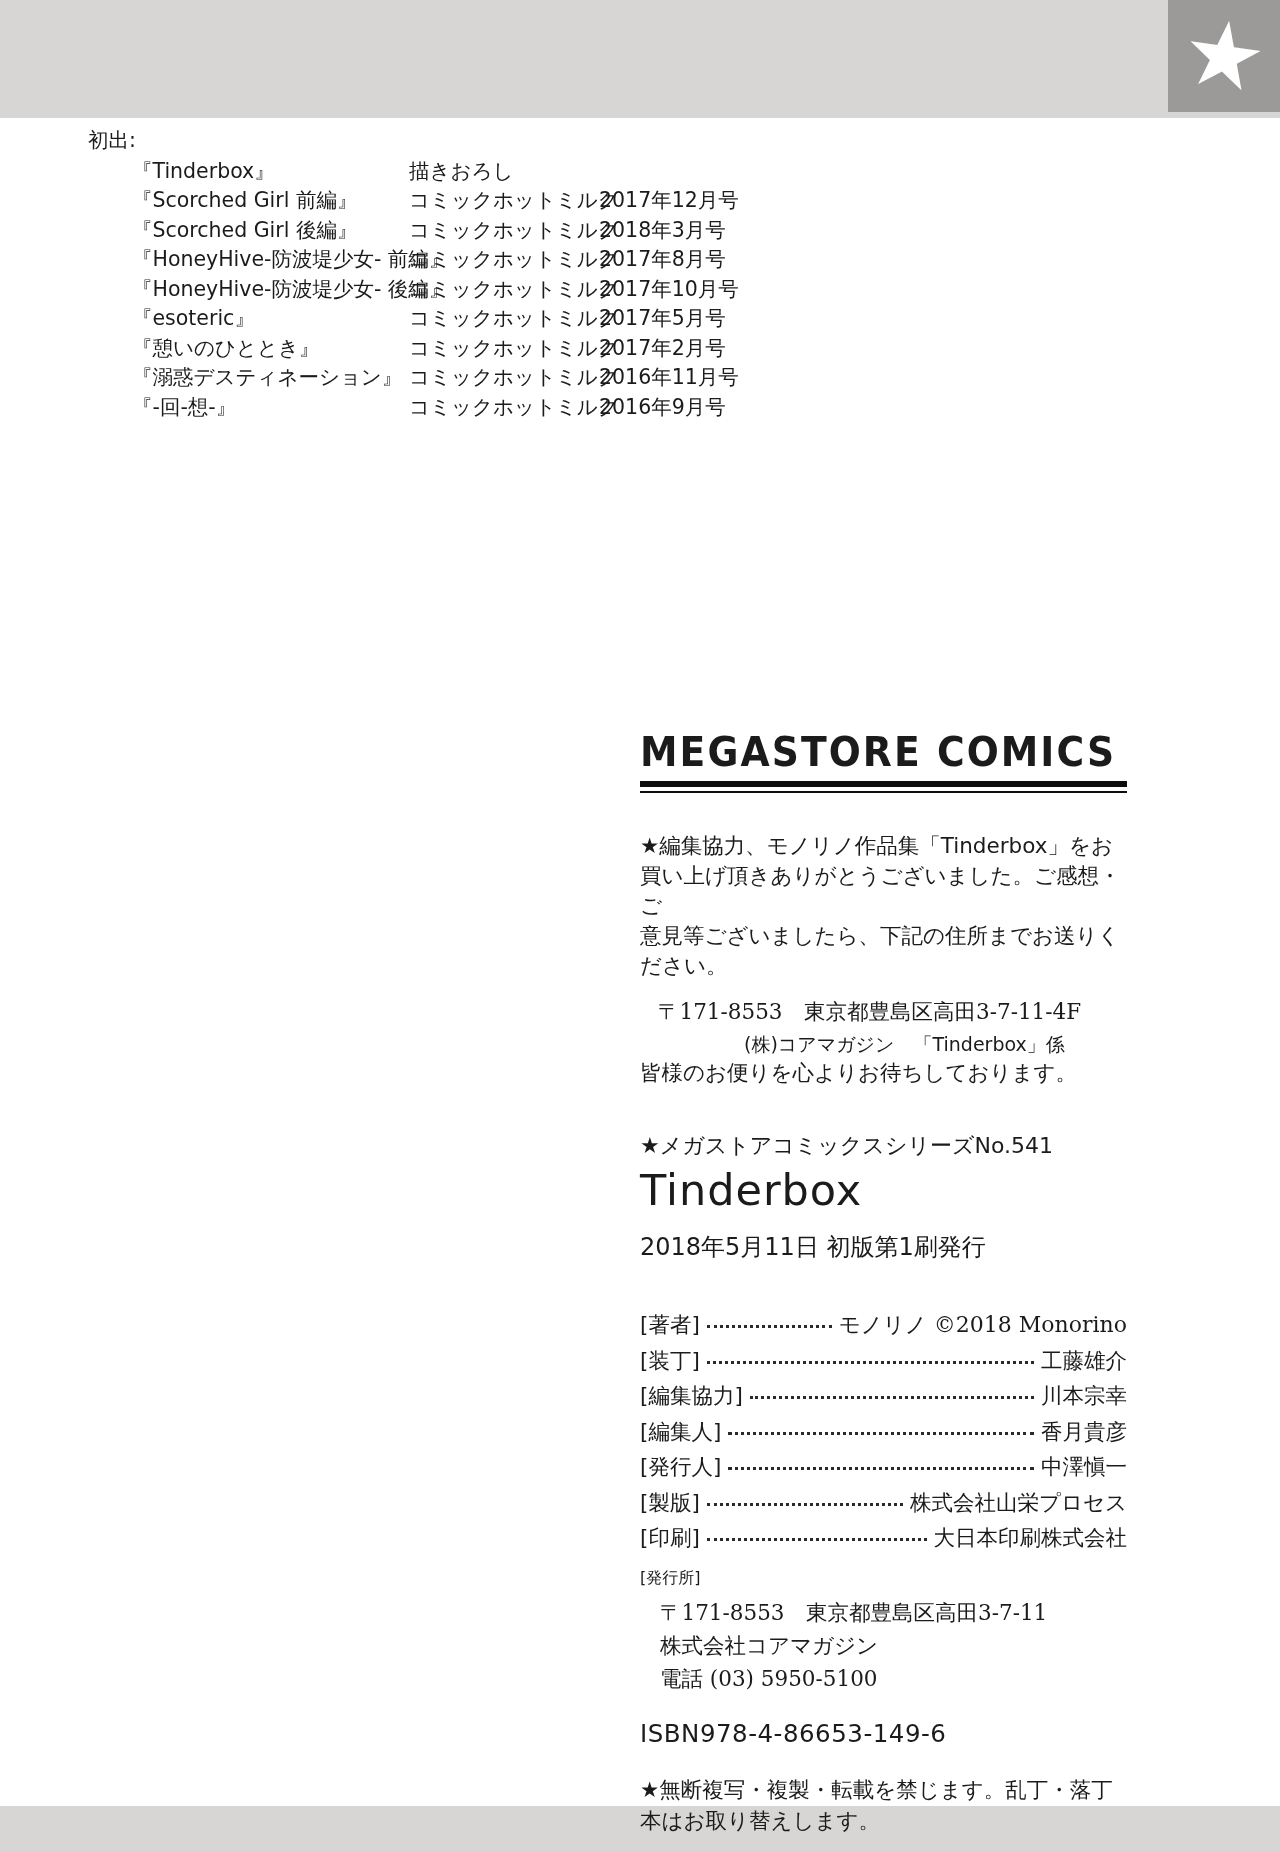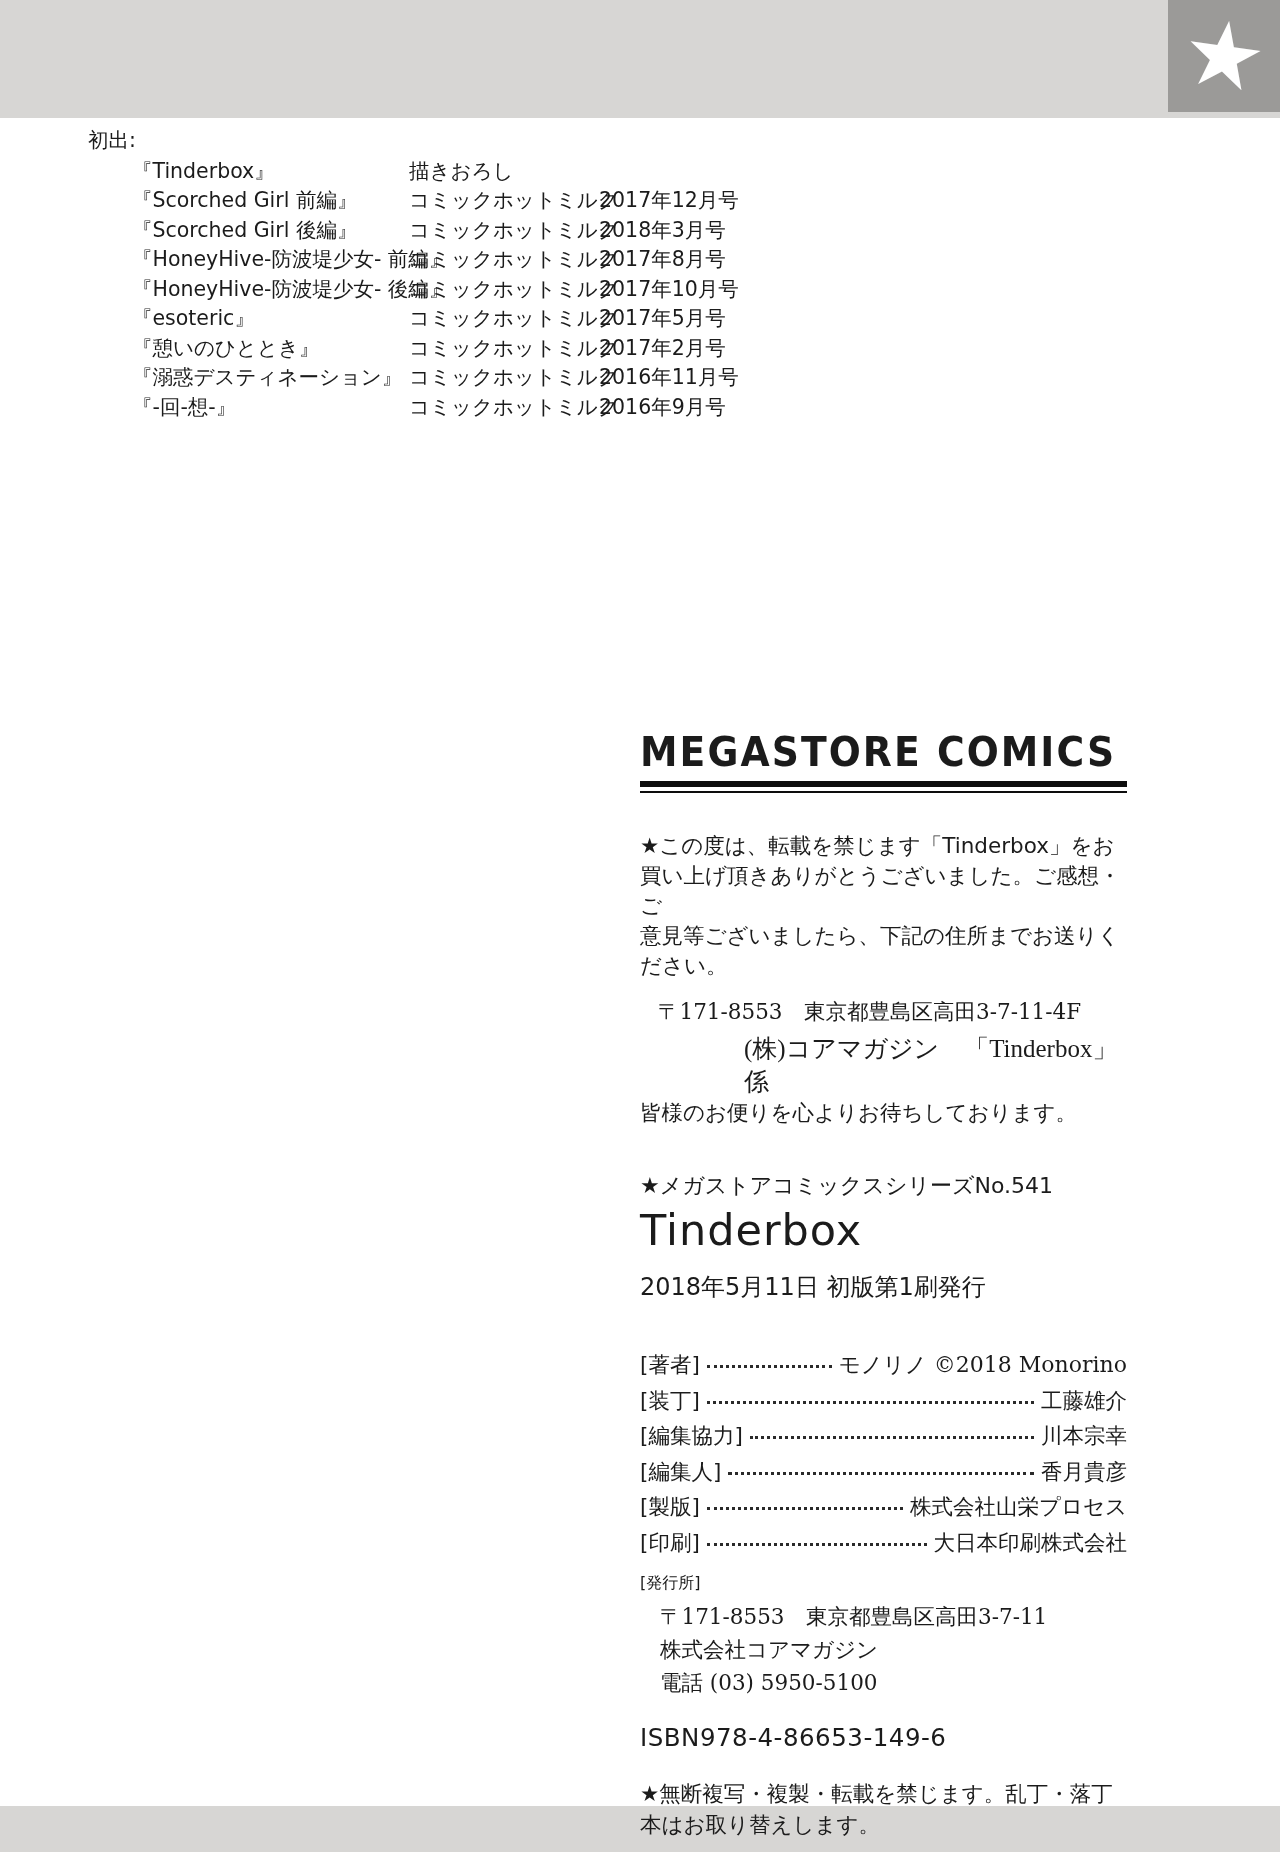--- a/index.html
+++ b/index.html
@@ -26,21 +26,21 @@
 
   
   .colo{position:absolute;left:640px;top:733px;width:487px;}
   .logo{font-size:37px;font-weight:bold;letter-spacing:2px;white-space:nowrap;
     transform:scale(1.02,1.08);transform-origin:left bottom;}
   .logo-rule-thick{height:6px;background:#0d0d0d;margin-top:5px;}
   .logo-rule-thin{height:2px;background:#0d0d0d;margin-top:4px;}
 
   .thanks{margin-top:38px;font-size:21.5px;line-height:30px;}
   .addr1{margin-top:16px;padding-left:18px;font-size:21.5px;}
-  .addr2{padding-left:104px;font-size:25px;margin-top:6px;font-family:Liberation Serif, serif;}
+  .addr2{padding-left:104px;font-size:19px;margin-top:6px;}
   .letters{font-size:21.5px;}
 
   .series{margin-top:44px;font-size:22px;}
   .book-title{margin-top:4px;font-size:43px;letter-spacing:1px;}
   .printing{margin-top:16px;font-size:24px;}
 
   .credits{margin-top:44px;}
   .c-row{display:flex;align-items:center;height:35.5px;font-size:21.5px;white-space:nowrap;}
   .c-leader{flex:1;border-top:3px dotted #2a2a2a;margin:0 7px;transform:translateY(2px);}
   .c-note{font-family:"DejaVu Serif","Liberation Serif",serif;font-size:22px;margin-left:7px;}
@@ -108,21 +108,21 @@
     <span class="s-issue">2016年9月号</span>
   </div>
 </div>
 
 <div class="colo">
   <div class="logo">MEGASTORE COMICS</div>
   <div class="logo-rule-thick"></div>
   <div class="logo-rule-thin"></div>
 
   <div class="thanks">
-    <div>★この度は、転載を禁じます「Tinderbox」をお</div>
+    <div>★編集協力、モノリノ作品集「Tinderbox」をお</div>
     <div>買い上げ頂きありがとうございました。ご感想・ご</div>
     <div>意見等ございましたら、下記の住所までお送りく</div>
     <div>ださい。</div>
   </div>
 
   <div class="addr1 serif-nums">〒171-8553　東京都豊島区高田3-7-11-4F</div>
   <div class="addr2">(株)コアマガジン　「Tinderbox」係</div>
   <div class="letters">皆様のお便りを心よりお待ちしております。</div>
 
   <div class="series">★メガストアコミックスシリーズNo.541</div>
@@ -145,20 +145,25 @@
       <span>[編集協力]</span>
       <span class="c-leader"></span>
       <span>川本宗幸</span>
     </div>
     <div class="c-row">
       <span>[編集人]</span>
       <span class="c-leader"></span>
       <span>香月貴彦</span>
     </div>
     <div class="c-row">
+      <span>[発行人]</span>
+      <span class="c-leader"></span>
+      <span>中澤愼一</span>
+    </div>
+    <div class="c-row">
       <span>[製版]</span>
       <span class="c-leader"></span>
       <span>株式会社山栄プロセス</span>
     </div>
     <div class="c-row">
       <span>[印刷]</span>
       <span class="c-leader"></span>
       <span>大日本印刷株式会社</span>
     </div>
   </div>

